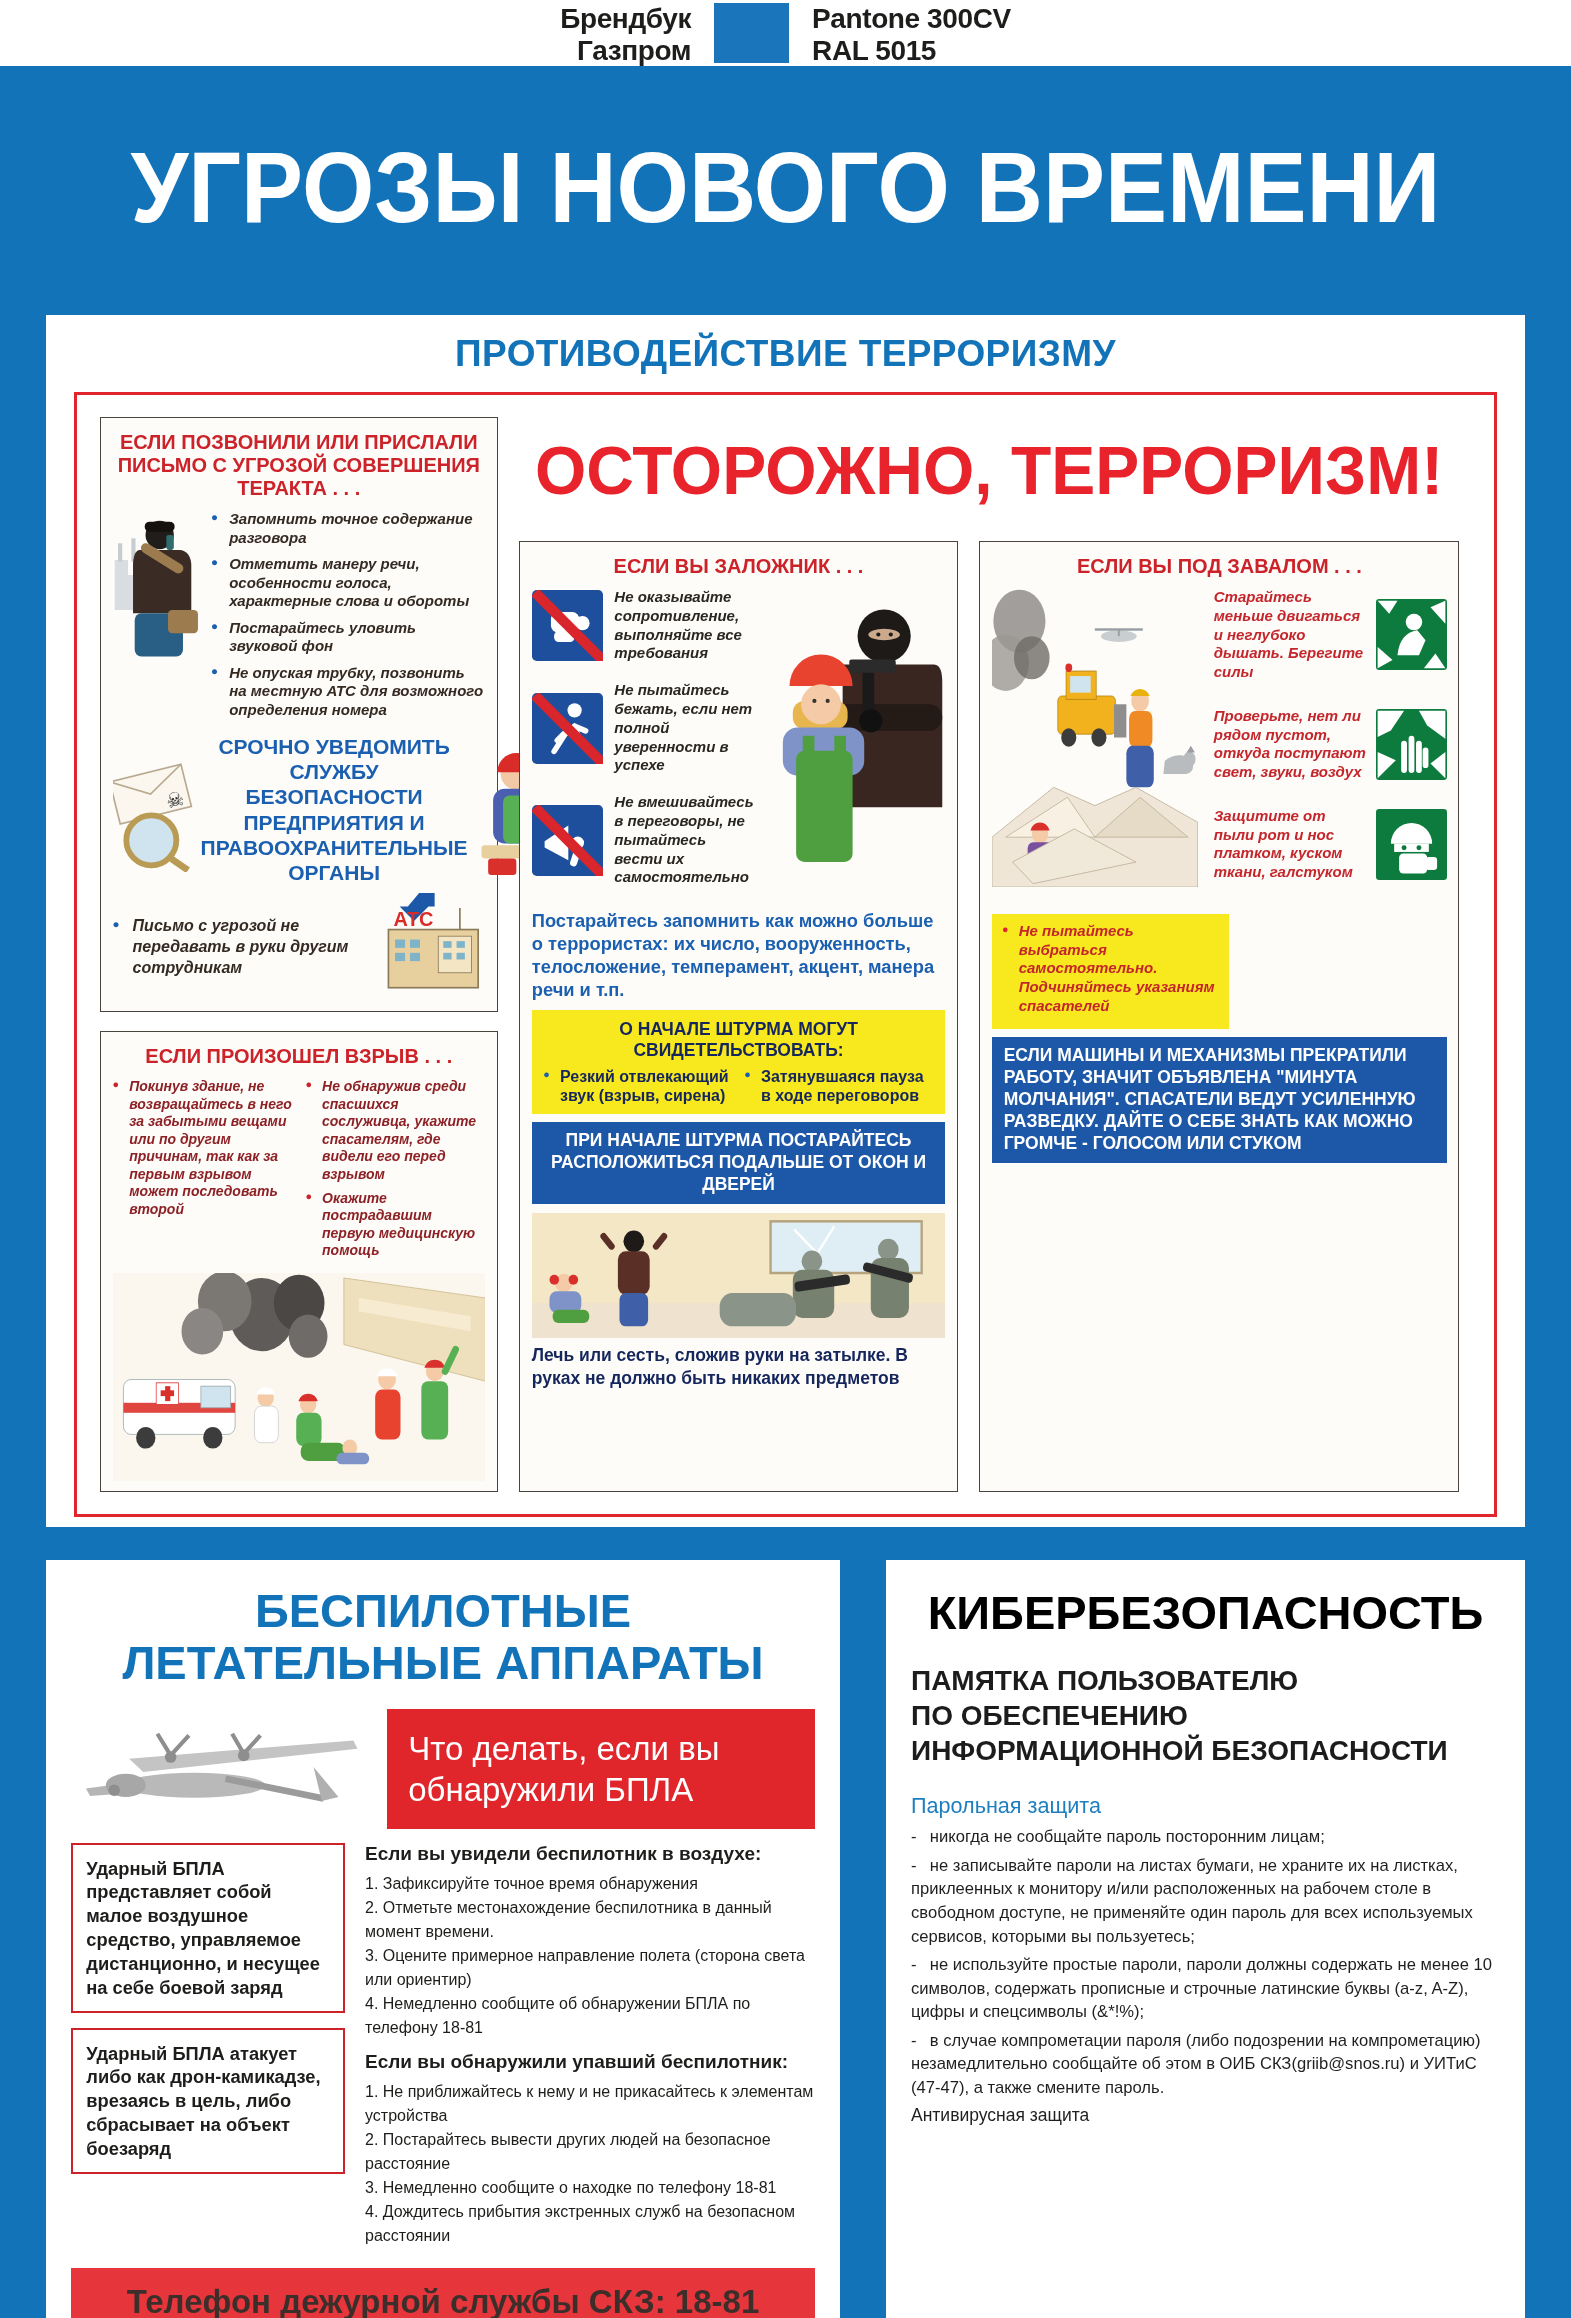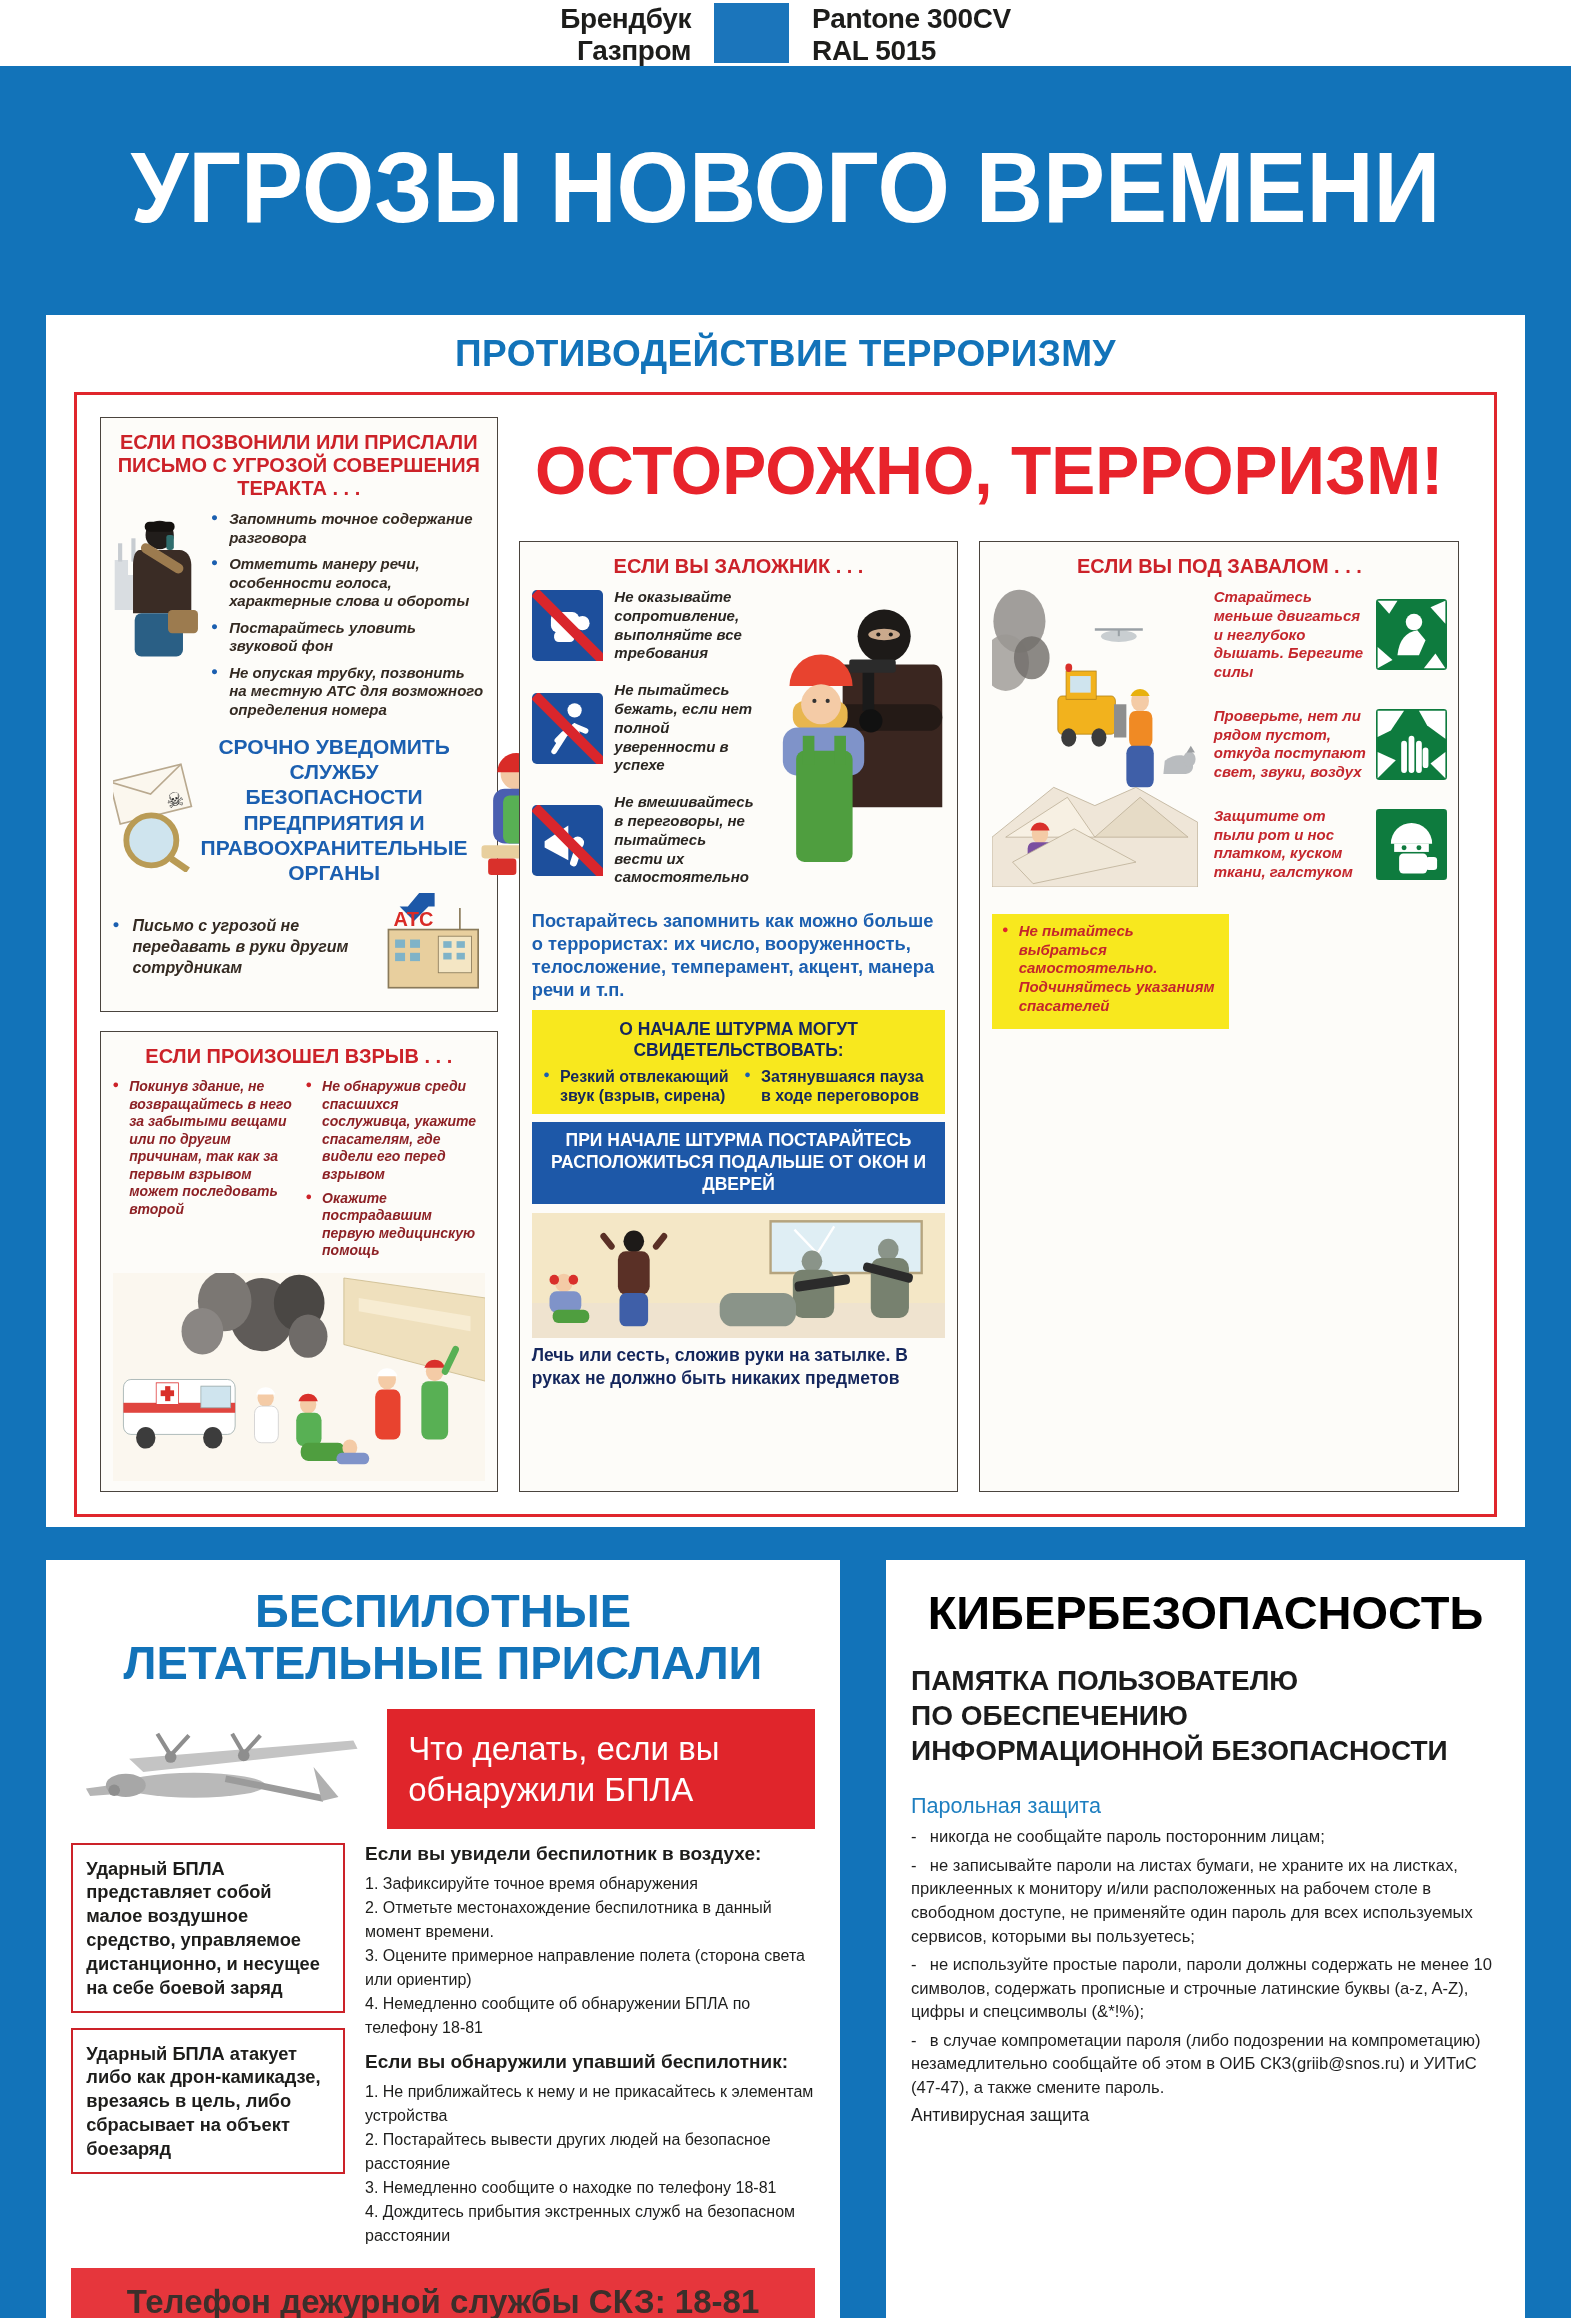--- a/index.html
+++ b/index.html
@@ -343,20 +343,21 @@
                   <rect x="60" y="58" width="14" height="16" rx="4" fill="#fff"></rect>
                 </svg>
               </div>
             </div>
           </div>
           <div class="notes-row">
             <div class="ynote">
               <div class="n">Не пытайтесь выбраться самостоятельно. Подчиняйтесь указаниям спасателей</div>
             </div>
           </div>
+          <div class="bluebar" style="text-align:left;">ЕСЛИ МАШИНЫ И МЕХАНИЗМЫ ПРЕКРАТИЛИ РАБОТУ, ЗНАЧИТ ОБЪЯВЛЕНА "МИНУТА МОЛЧАНИЯ". СПАСАТЕЛИ ВЕДУТ УСИЛЕННУЮ РАЗВЕДКУ. ДАЙТЕ О СЕБЕ ЗНАТЬ КАК МОЖНО ГРОМЧЕ - ГОЛОСОМ ИЛИ СТУКОМ</div>
         </div>
 
         <div class="box explosionbox">
           <h3 class="red-head">ЕСЛИ ПРОИЗОШЕЛ ВЗРЫВ . . .</h3>
           <div class="exp-bullets">
             <div class="exp-item first">Покинув здание, не возвращайтесь в него за забытыми вещами или по другим причинам, так как за первым взрывом может последовать второй</div>
             <div class="exp-item">Не обнаружив среди спасшихся сослуживца, укажите спасателям, где видели его перед взрывом</div>
             <div class="exp-item">Окажите пострадавшим первую медицинскую помощь</div>
           </div>
           <svg class="svgbox" width="100%" height="208" viewBox="0 0 500 250" preserveAspectRatio="none">
@@ -396,21 +397,21 @@
         </div>
 
       </div>
     </section>
 
     <div class="bottom-grid">
 
       <section class="panel">
         <h2 class="uav-head">
           <div>БЕСПИЛОТНЫЕ</div>
-          <div>ЛЕТАТЕЛЬНЫЕ ПРИСЛАЛИ</div>
+          <div>ЛЕТАТЕЛЬНЫЕ АППАРАТЫ</div>
         </h2>
         <div class="uav-top">
           <svg class="svgbox" width="299" height="125" viewBox="0 0 360 150">
             <path d="M70 62l270-22 5 10-258 28z" fill="#c4c4c4"></path>
             <path d="M150 80L18 98l5 9 132-10z" fill="#b5b5b5"></path>
             <ellipse cx="148" cy="94" rx="86" ry="15" fill="#b9b9b9"></ellipse>
             <ellipse cx="66" cy="94" rx="24" ry="14" fill="#a7a7a7"></ellipse>
             <circle cx="52" cy="100" r="7" fill="#8e8e8e"></circle>
             <path d="M186 86l118 24" stroke="#9b9b9b" stroke-width="8"></path>
             <path d="M292 72l30 36-20 5z" fill="#b0b0b0"></path>

